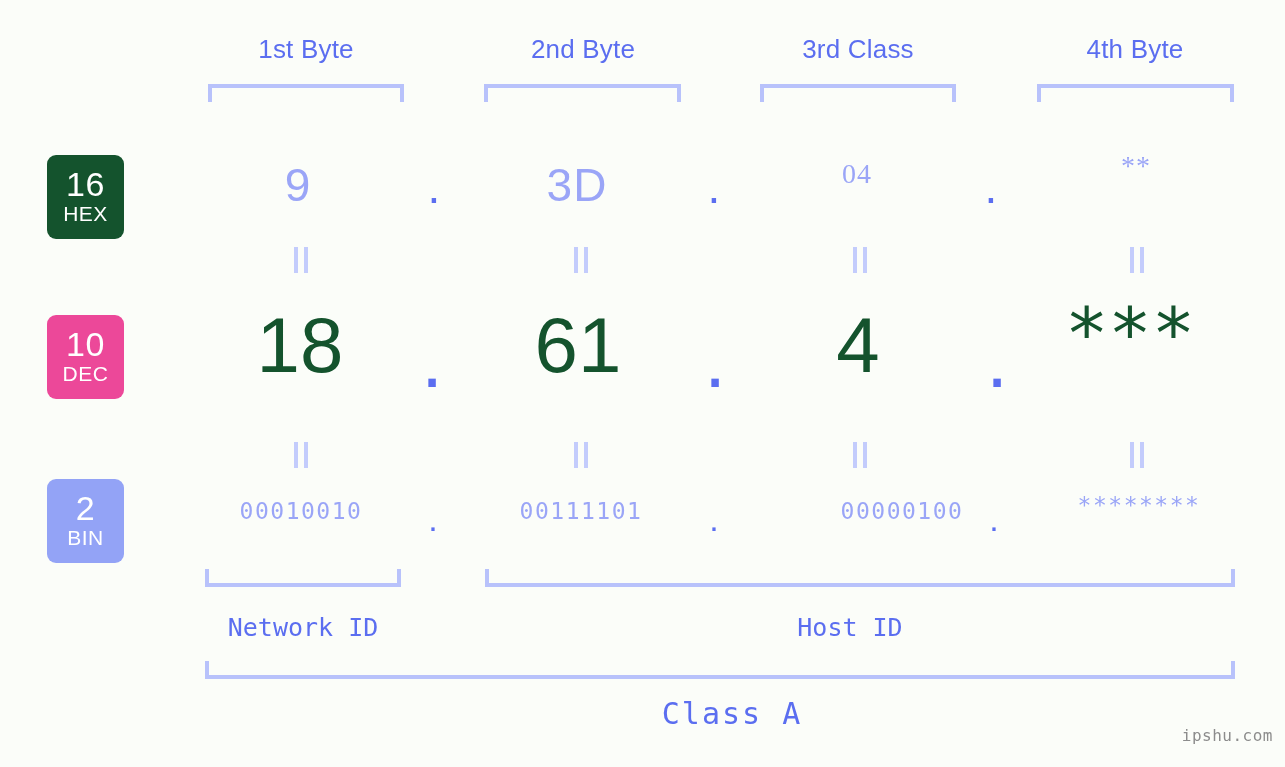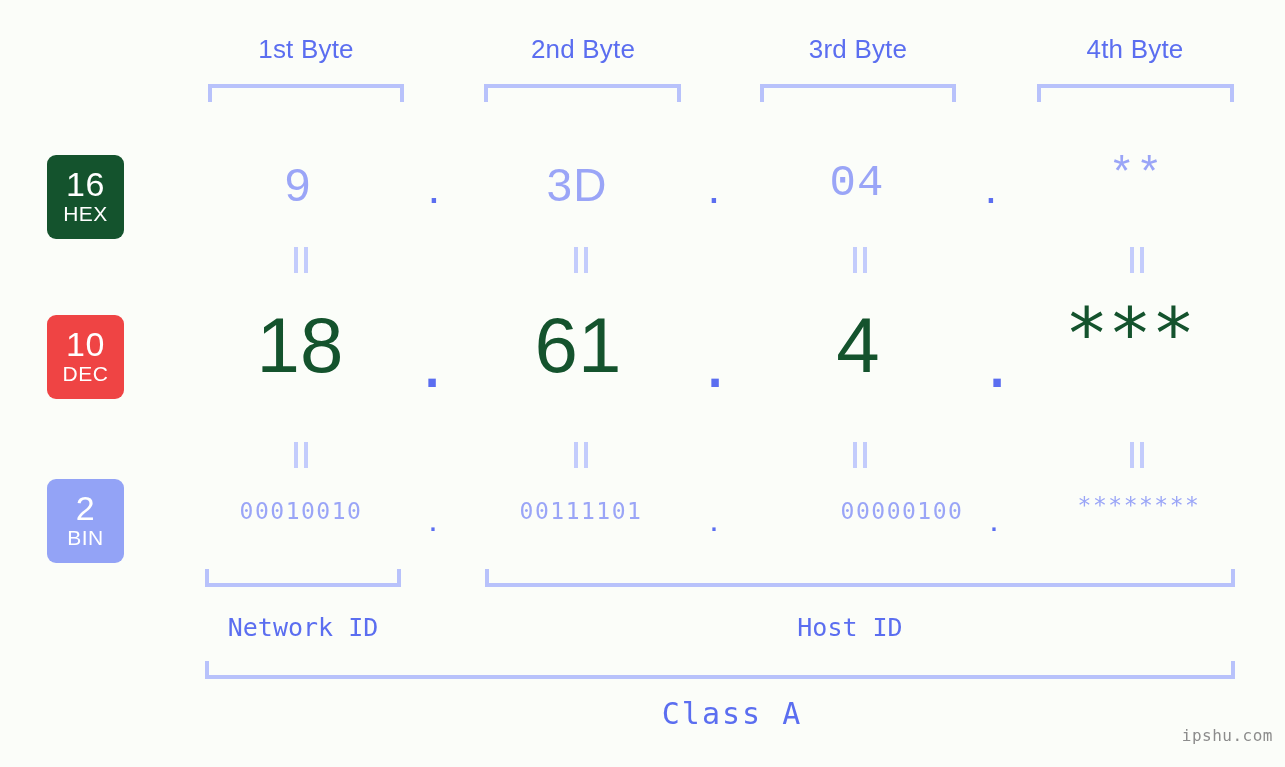--- a/index.html
+++ b/index.html
@@ -68,40 +68,40 @@
     line-height: 1.02;
     letter-spacing: 0.5px;
   }
   .badge .lbl {
     font-size: 21px;
     font-weight: 400;
     line-height: 1.25;
     letter-spacing: 0.5px;
   }
   #badge-hex { top: 155px; height: 84px; background: #14532d; }
-  #badge-dec { top: 315px; height: 84px; background: #ef4444; }
+  #badge-dec { top: 315px; height: 84px; background: #ec4899; }
   #badge-bin { top: 479px; height: 84px; background: #93a3f6; }
 
   .cell {
     position: absolute;
     text-align: center;
     white-space: nowrap;
     font-family: "Liberation Mono", "DejaVu Sans Mono", monospace;
   }
 
   
   .hex-val {
     top: 158px;
     width: 200px;
     font-size: 46px;
     color: #9aa5f7;
     letter-spacing: 1px;
     font-family: "Liberation Sans", sans-serif;
   }
-  .hex-val.mono { font-family: Liberation Mono, monospace; font-size: 44px; }
+  .hex-val.mono { font-family: Liberation Serif, serif; font-size: 28px; }
   .hex-dot {
     top: 178px;
     width: 40px;
     font-size: 46px;
     color: #5b6ef0;
     font-family: "Liberation Sans", sans-serif;
     line-height: 0.4;
   }
 
   
@@ -180,21 +180,21 @@
     font-size: 16px;
     color: #8c8c8c;
     letter-spacing: 0.5px;
   }
 </style>
 </head>
 <body>
 
 <div class="byte-head" style="left:206px;">1st Byte</div>
 <div class="byte-head" style="left:483px;">2nd Byte</div>
-<div class="byte-head" style="left:758px;">3rd Byte</div>
+<div class="byte-head" style="left:758px;">3rd Class</div>
 <div class="byte-head" style="left:1035px;">4th Byte</div>
 
 <div class="bracket-down" style="left:208px; top:84px; width:196px;"></div>
 <div class="bracket-down" style="left:484px; top:84px; width:197px;"></div>
 <div class="bracket-down" style="left:760px; top:84px; width:196px;"></div>
 <div class="bracket-down" style="left:1037px; top:84px; width:197px;"></div>
 
 <div id="badge-hex" class="badge">
   <span class="num">16</span>
   <span class="lbl">HEX</span>

